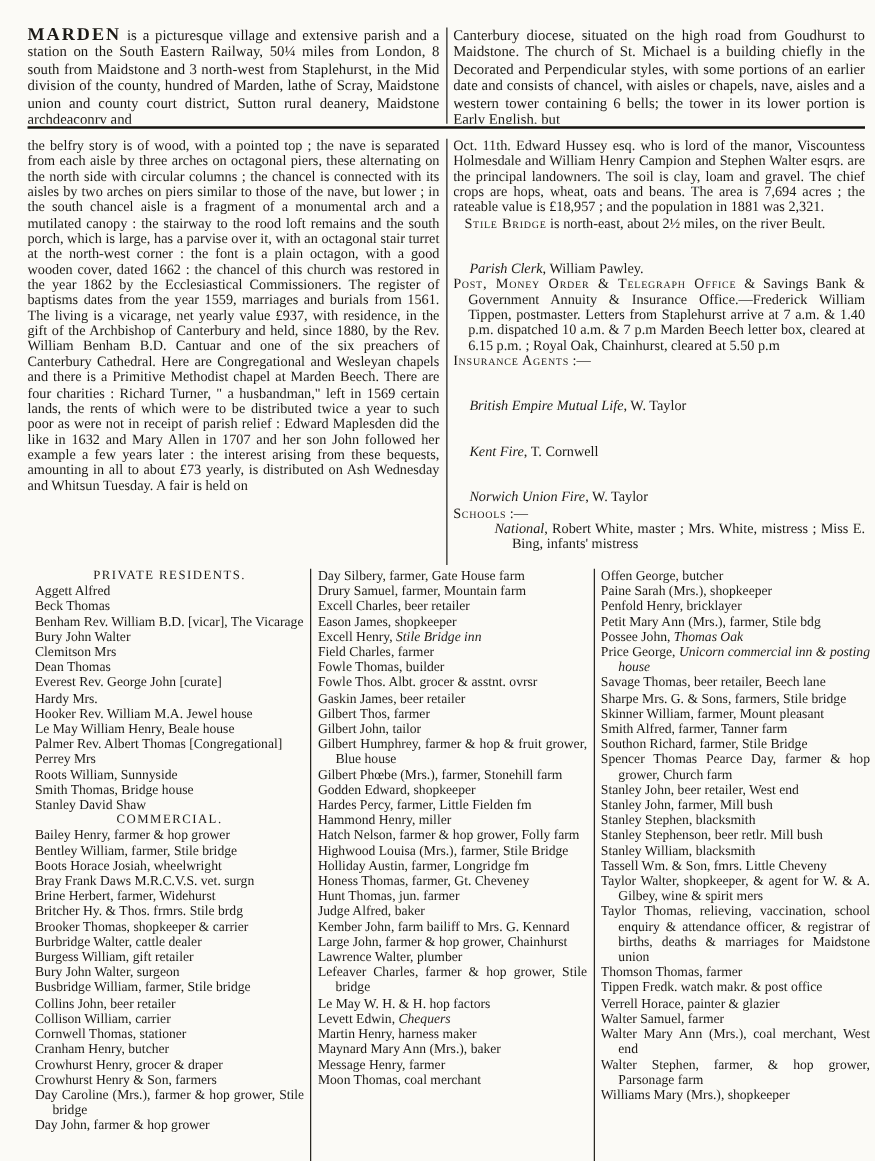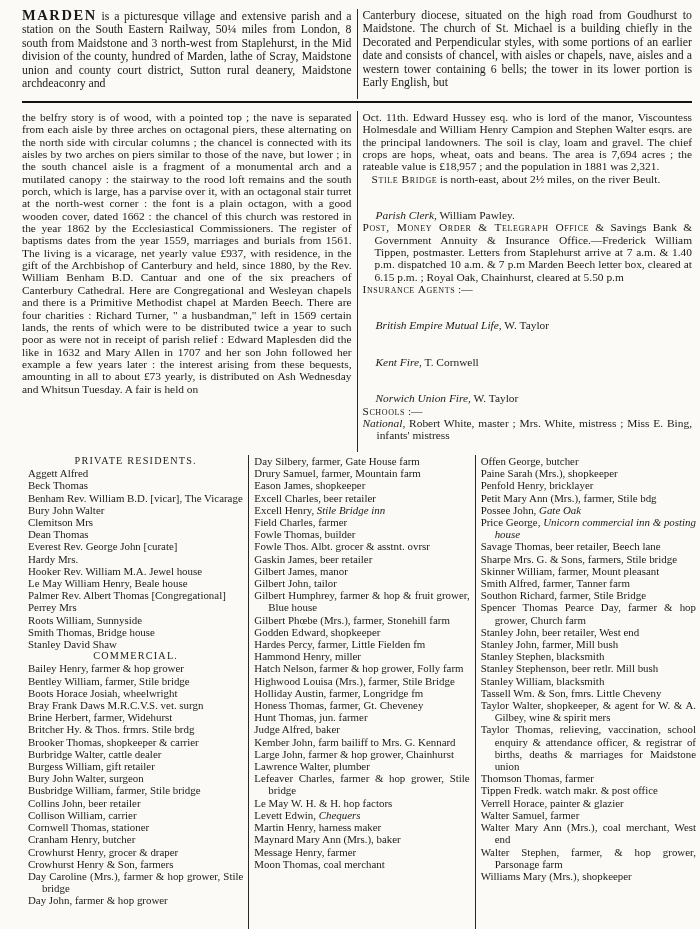--- a/index.html
+++ b/index.html
@@ -6,30 +6,30 @@
   .page{
     position:relative;width:700px;height:929px;margin:0 auto;
     background:#fbfaf6;color:#1c1a17;overflow:hidden;
     font-family:"Liberation Serif","DejaVu Serif",serif;
     display:flex;flex-direction:column;box-sizing:border-box;
   }
   .row{display:flex;box-sizing:border-box;}
   .col{flex:1;overflow:hidden;}
   .vdiv{width:1px;background:#2a2823;margin:0 5px;flex:0 0 1px;}
   .para{margin:0;font-size:11.4px;line-height:12.35px;text-align:justify;}
-  .intro{height:99px;padding:9px 8px 0 22px;}
+  .intro{height:99px;padding:22px 8px 0 22px;}
   .intro .para{font-size:11.8px;line-height:13.4px;}
   .lead{font-weight:bold;font-size:14.5px;letter-spacing:1.6px;}
   .hrule{height:2px;background:#15130f;margin:2px 8px 3px 22px;flex:0 0 2px;}
   .bodyrow{height:346px;padding:5px 8px 0 22px;}
   .rp{margin:0;}
   .ind{text-indent:9px;}
   .ind2{text-indent:13px;margin-top:24px;}
   .hang{padding-left:12px;text-indent:-12px;}
-  .hang2{padding-left:14px;text-indent:-14px;}
+  .hang2{padding-left:14px;text-indent:-14px;margin-left:33px;}
   .dir{flex:1;padding:3px 4px 0 22px;overflow:hidden;}
   .dcol{flex:1;overflow:hidden;font-size:10.9px;line-height:12.2px;}
   .dcol1{padding-left:6px;}
   .dhead{text-align:center;font-size:10.2px;letter-spacing:1.2px;line-height:12.2px;margin:0;}
   .entry{padding-left:14px;text-indent:-14px;text-align:justify;margin:0;}
   .i{font-style:italic;}
   .sc{font-variant:small-caps;letter-spacing:0.6px;}
 </style>
 </head>
 <body>
@@ -110,28 +110,28 @@
           <div class="entry">Crowhurst Henry, grocer &amp; draper</div>
           <div class="entry">Crowhurst Henry &amp; Son, farmers</div>
           <div class="entry">Day Caroline (Mrs.), farmer &amp; hop grower, Stile bridge</div>
           <div class="entry">Day John, farmer &amp; hop grower</div>
         </div>
     </div>
     <div class="vdiv"></div>
     <div class="dcol">
         <div class="entry">Day Silbery, farmer, Gate House farm</div>
         <div class="entry">Drury Samuel, farmer, Mountain farm</div>
+        <div class="entry">Excell Charles, beer retailer</div>
         <div class="entry">Eason James, shopkeeper</div>
-        <div class="entry">Excell Charles, beer retailer</div>
         <div class="entry"><span>Excell Henry, </span><span class="i">Stile Bridge inn</span></div>
         <div class="entry">Field Charles, farmer</div>
         <div class="entry">Fowle Thomas, builder</div>
         <div class="entry">Fowle Thos. Albt. grocer &amp; asstnt. ovrsr</div>
         <div class="entry">Gaskin James, beer retailer</div>
-        <div class="entry">Gilbert James, manor</div>
+        <div class="entry">Gilbert Thos, farmer</div>
         <div class="entry">Gilbert John, tailor</div>
         <div class="entry">Gilbert Humphrey, farmer &amp; hop &amp; fruit grower, Blue house</div>
         <div class="entry">Gilbert Phœbe (Mrs.), farmer, Stonehill farm</div>
         <div class="entry">Godden Edward, shopkeeper</div>
         <div class="entry">Hardes Percy, farmer, Little Fielden fm</div>
         <div class="entry">Hammond Henry, miller</div>
         <div class="entry">Hatch Nelson, farmer &amp; hop grower, Folly farm</div>
         <div class="entry">Highwood Louisa (Mrs.), farmer, Stile Bridge</div>
         <div class="entry">Holliday Austin, farmer, Longridge fm</div>
         <div class="entry">Honess Thomas, farmer, Gt. Cheveney</div>
@@ -147,21 +147,21 @@
         <div class="entry">Maynard Mary Ann (Mrs.), baker</div>
         <div class="entry">Message Henry, farmer</div>
         <div class="entry">Moon Thomas, coal merchant</div>
       </div>
     <div class="vdiv"></div>
     <div class="dcol">
         <div class="entry">Offen George, butcher</div>
         <div class="entry">Paine Sarah (Mrs.), shopkeeper</div>
         <div class="entry">Penfold Henry, bricklayer</div>
         <div class="entry">Petit Mary Ann (Mrs.), farmer, Stile bdg</div>
-        <div class="entry"><span>Possee John, </span><span class="i">Gate Oak</span></div>
+        <div class="entry"><span>Possee John, </span><span class="i">Thomas Oak</span></div>
         <div class="entry"><span>Price George, </span><span class="i">Unicorn commercial inn &amp; posting house</span></div>
         <div class="entry">Savage Thomas, beer retailer, Beech lane</div>
         <div class="entry">Sharpe Mrs. G. &amp; Sons, farmers, Stile bridge</div>
         <div class="entry">Skinner William, farmer, Mount pleasant</div>
         <div class="entry">Smith Alfred, farmer, Tanner farm</div>
         <div class="entry">Southon Richard, farmer, Stile Bridge</div>
         <div class="entry">Spencer Thomas Pearce Day, farmer &amp; hop grower, Church farm</div>
         <div class="entry">Stanley John, beer retailer, West end</div>
         <div class="entry">Stanley John, farmer, Mill bush</div>
         <div class="entry">Stanley Stephen, blacksmith</div>

